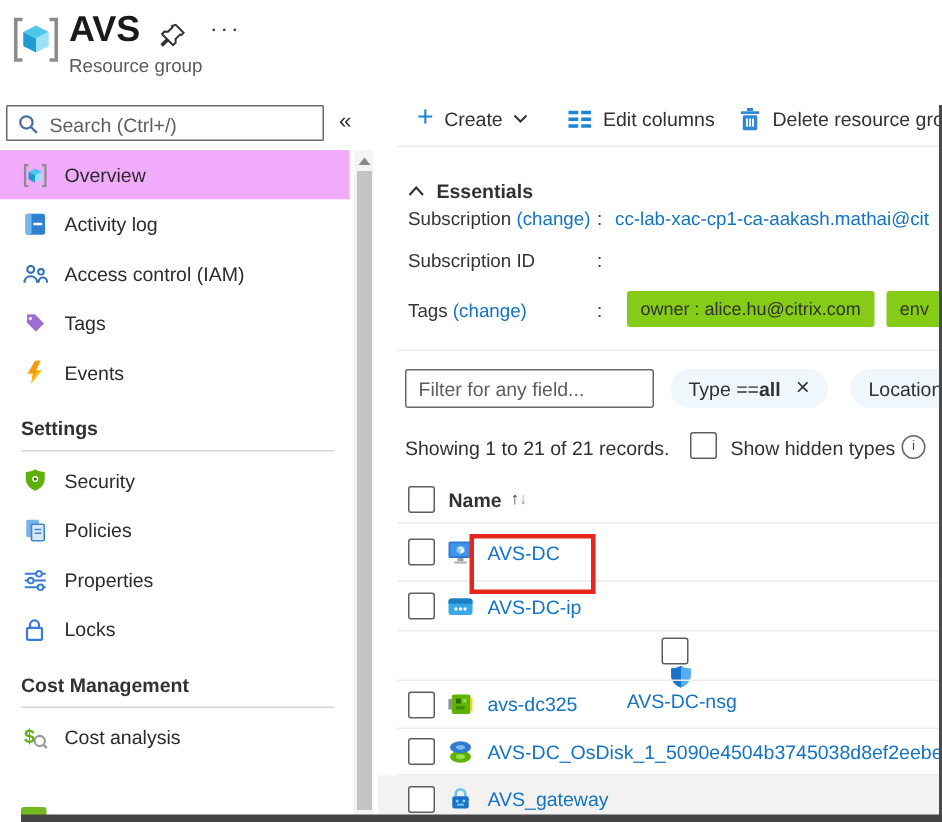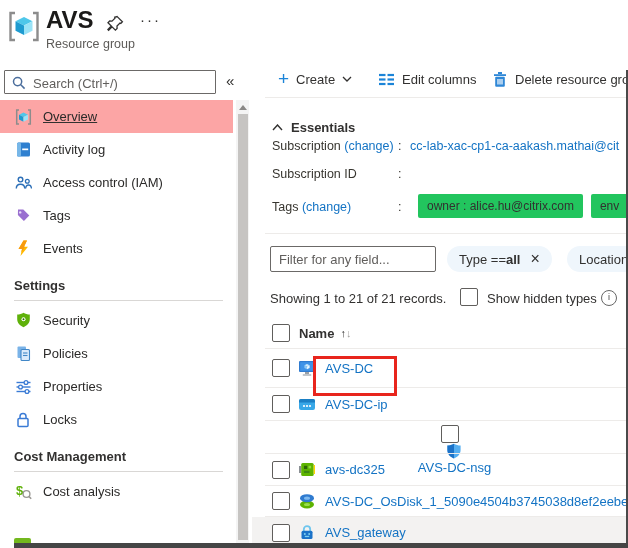--- a/index.html
+++ b/index.html
@@ -12,35 +12,35 @@
   .app-title{font-size:24px;font-weight:700;color:#1b1a19;}
   .app-sub{font-size:12.5px;color:#5d5b58;}
   .dots{font-size:15px;letter-spacing:2px;color:#323130;cursor:pointer;}
   
   .search-box{position:absolute;left:4px;top:70px;width:212px;height:24px;border:1px solid #6b6967;border-radius:1px;background:#fff;box-sizing:border-box;}
   .search-box input{position:absolute;left:26px;top:1px;width:180px;height:20px;border:0;outline:none;font:13px "Liberation Sans",sans-serif;color:#323130;background:transparent;}
   .search-box input::placeholder{color:#605e5c;}
   .collapse{position:absolute;left:226px;top:72px;font-size:15px;color:#323130;cursor:pointer;}
   .sidemenu{position:absolute;left:0;top:100px;width:233px;}
   .nav-item{display:flex;align-items:center;height:33px;padding-left:14px;gap:11px;cursor:pointer;background:#fff;}
-  .nav-item.selected{background:#fca5a5;text-decoration:underline;}
+  .nav-item.selected{background:#f0abfc;}
   .nav-icon{width:18px;height:17px;flex:none;display:flex;align-items:center;justify-content:center;}
   .nav-label{font-size:13px;color:#2b2a29;white-space:nowrap;}
   .section-h{font-weight:700;font-size:13px;color:#323130;padding:13px 0 7px 14px;}
   .side-div{height:1px;background:#d9d7d5;margin:0 10px 3px 14px;}
   
   .sbar{position:absolute;left:236px;top:100px;bottom:0;width:13px;background:#f4f4f4;}
   .sbar-up{position:absolute;left:2.5px;top:5px;width:0;height:0;border-left:4px solid transparent;border-right:4px solid transparent;border-bottom:5px solid #8a8886;}
   .sbar-thumb{position:absolute;left:1.5px;top:14px;height:426px;width:10px;background:#c6c4c2;}
   
   .tbtn{position:absolute;top:66px;height:26px;display:flex;align-items:center;gap:7px;cursor:pointer;color:#323130;white-space:nowrap;}
   .plus{color:#1b84d8;font-size:19px;font-weight:400;line-height:20px;}
   .hdiv{position:absolute;left:265px;right:0;height:1px;background:#edebe9;}
   .ess-label{font-size:12.5px;color:#37352f;white-space:nowrap;}
-  .pill-tag{display:inline-block;background:#22c55e;border-radius:2px;padding:5px 9px;font-size:12px;color:#323130;white-space:nowrap;}
+  .pill-tag{display:inline-block;background:#84cc16;border-radius:2px;padding:5px 9px;font-size:12px;color:#323130;white-space:nowrap;}
   .fpill{position:absolute;top:246px;height:26px;border-radius:14px;background:#eff6fc;display:flex;align-items:center;padding:0 12px;font-size:13px;color:#323130;cursor:pointer;white-space:nowrap;box-sizing:border-box;}
   .filter-input{position:absolute;left:270px;top:246px;width:166px;height:26px;border:1px solid #6b6967;border-radius:2px;box-sizing:border-box;font:13px "Liberation Sans",sans-serif;padding:0 8px;color:#323130;outline:none;}
   .filter-input::placeholder{color:#605e5c;}
   .cb{width:18px;height:18px;border:1px solid #605e5c;border-radius:2px;background:#fff;box-sizing:border-box;flex:none;cursor:pointer;}
   .info-i{display:inline-block;width:14px;height:14px;border:1px solid #666;border-radius:50%;font-size:9px;line-height:13px;text-align:center;color:#444;cursor:pointer;}
   .trow{position:absolute;left:252px;right:0;display:flex;align-items:center;padding-left:20px;box-sizing:border-box;}
   .trow .name{color:#1373c4;font-size:13px;margin-left:9px;white-space:nowrap;cursor:pointer;}
   .ricon{width:18px;height:17px;margin-left:8px;flex:none;}
   .red-box{position:absolute;left:313px;top:356px;width:78px;height:34px;border:3px solid #e8251d;z-index:6;pointer-events:none;}
   .edge-right{position:absolute;left:626px;top:70px;bottom:0;width:2px;background:#4a4a4a;}

